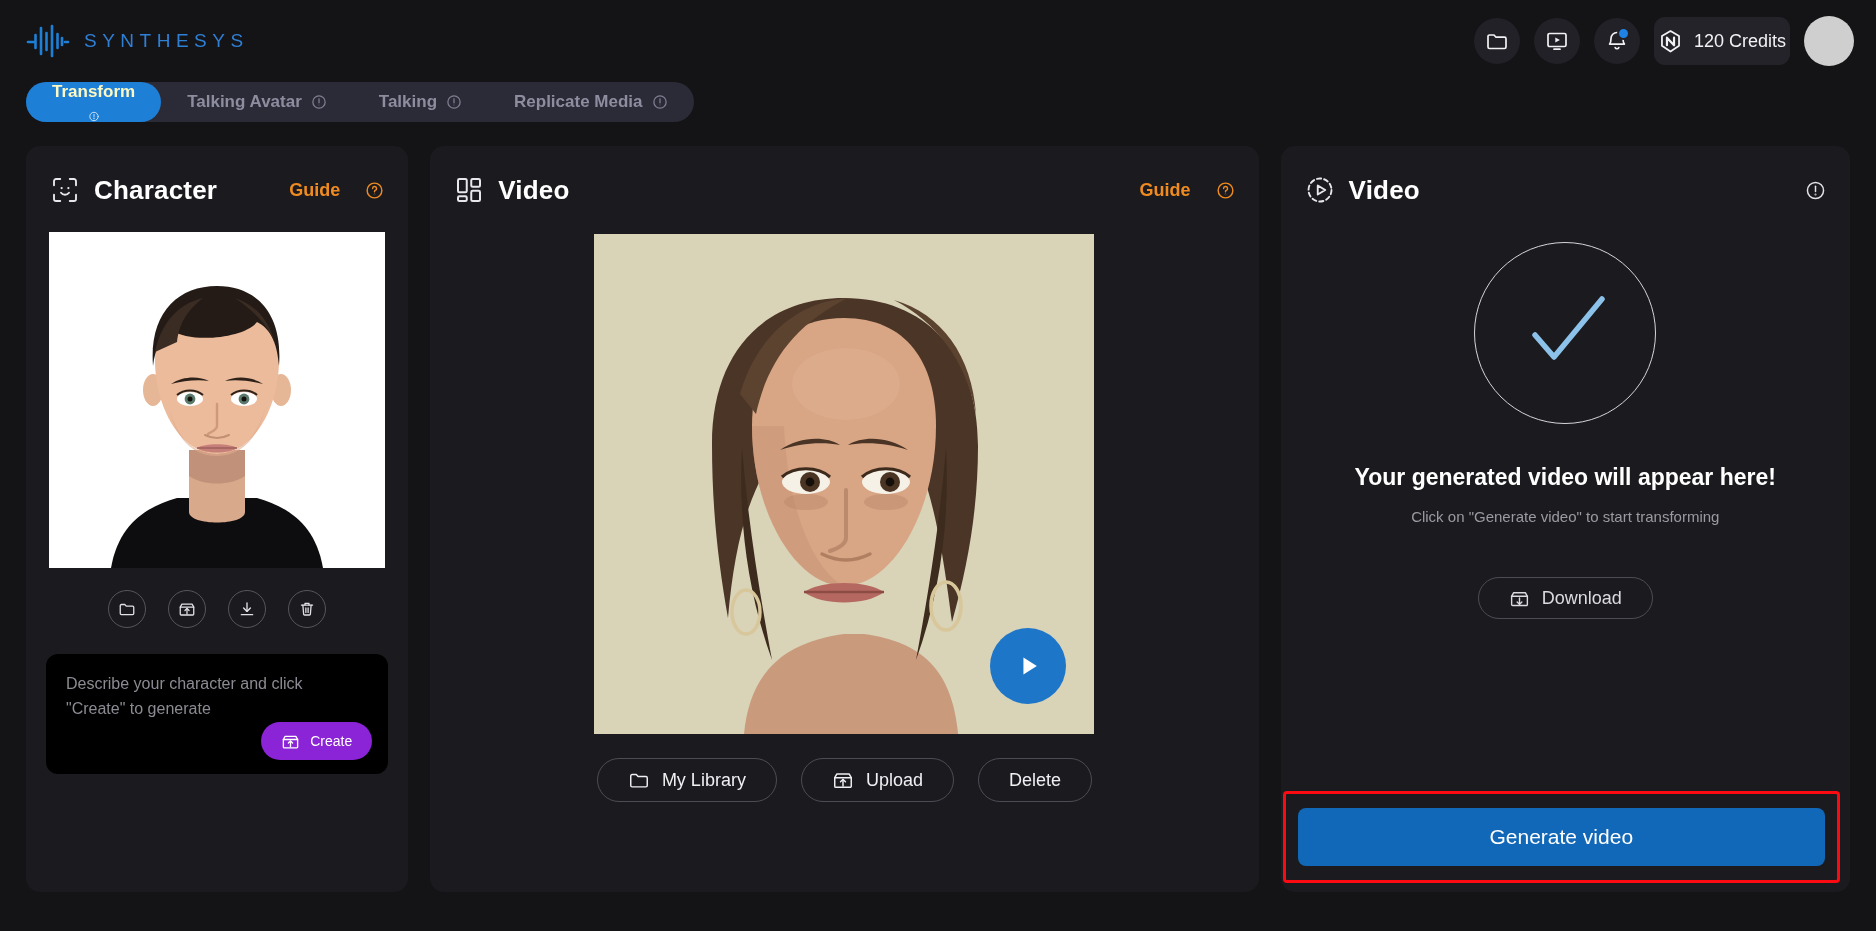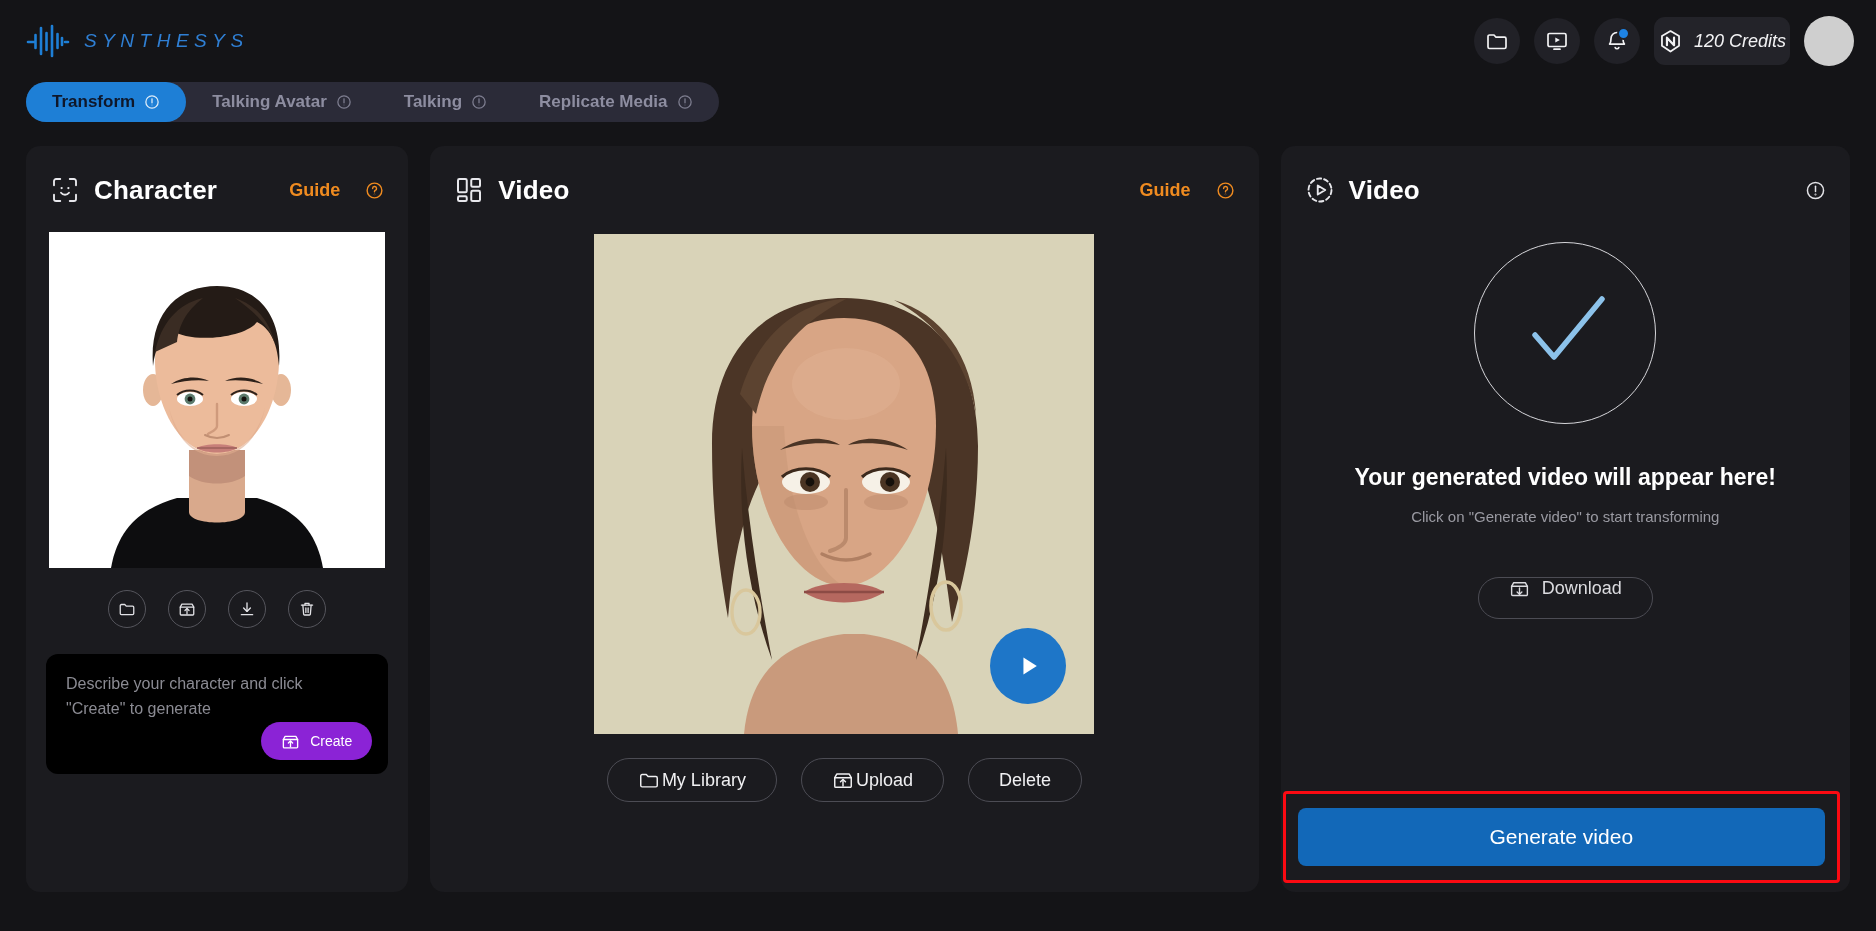--- a/index.html
+++ b/index.html
@@ -11,21 +11,20 @@
     color: #fff;
   }
 
   
   .header {
     height: 82px;
     display: flex; align-items: center;
     padding: 0 22px 0 26px;
     background: #141417;
     position: relative;
-    font-style: italic;
   }
   .logo-wrap { display: flex; align-items: center; gap: 14px; }
   .logo-mark { width: 44px; height: 34px; display: block; }
   .logo-text {
     font-size: 19px; letter-spacing: 5.5px;
     color: #2f7fd4; font-weight: 500;
   }
   .header-right {
     margin-left: auto;
     display: flex; align-items: center; gap: 14px;
@@ -63,21 +62,21 @@
     padding: 0;
   }
   .tab {
     display: flex; align-items: center; gap: 9px;
     height: 40px; padding: 0 26px;
     border-radius: 22px;
     font-size: 17px; font-weight: 700;
     color: #8d8da0;
     cursor: pointer; white-space: nowrap;
   }
-  .tab.active { background: #1e7fd6; color: #0f172a; }
+  .tab.active { background: #1e7fd6; color: #fef9c3; flex-direction: column; }
   .tab .info-ic { opacity: .85; }
 
   
   .main {
     display: flex; gap: 22px;
     padding: 24px 26px 0 26px;
     align-items: flex-start;
   }
   .card {
     background: #1b1b1f;
@@ -161,21 +160,21 @@
     display: flex; align-items: center; justify-content: center;
     cursor: pointer;
   }
   .video-actions {
     display: flex; justify-content: center; gap: 24px;
     margin-top: 24px;
   }
   .pill-btn {
     height: 44px; border-radius: 22px;
     border: 1px solid #4c4c54;
-    display: flex; align-items: center; justify-content: center; gap: 2px;
+    display: flex; align-items: center; justify-content: center; gap: 12px;
     padding: 0 30px;
     font-size: 18px; color: #f0f0f2;
     cursor: pointer; white-space: nowrap;
   }
 
   
   .out-body {
     display: flex; flex-direction: column; align-items: center;
     padding-top: 30px;
   }
@@ -189,21 +188,21 @@
     font-size: 23px; font-weight: 700; color: #fff;
   }
   .out-sub {
     margin-top: 17px;
     font-size: 15px; color: #9a9aa2;
   }
   .download-btn {
     margin-top: 52px;
     height: 42px; border-radius: 21px;
     border: 1px solid #4c4c54;
-    display: flex; justify-content: center; gap: 12px;
+    display: flex; align-items: center; justify-content: center; gap: 12px;
     padding: 0 30px;
     font-size: 18px; color: #dcdce0;
     cursor: pointer;
   }
   .hl-wrap {
     position: absolute; left: 2px; right: 10px; bottom: 9px;
     border: 3px solid #fb0a12;
     border-radius: 4px;
     padding: 14px 12px;
   }

